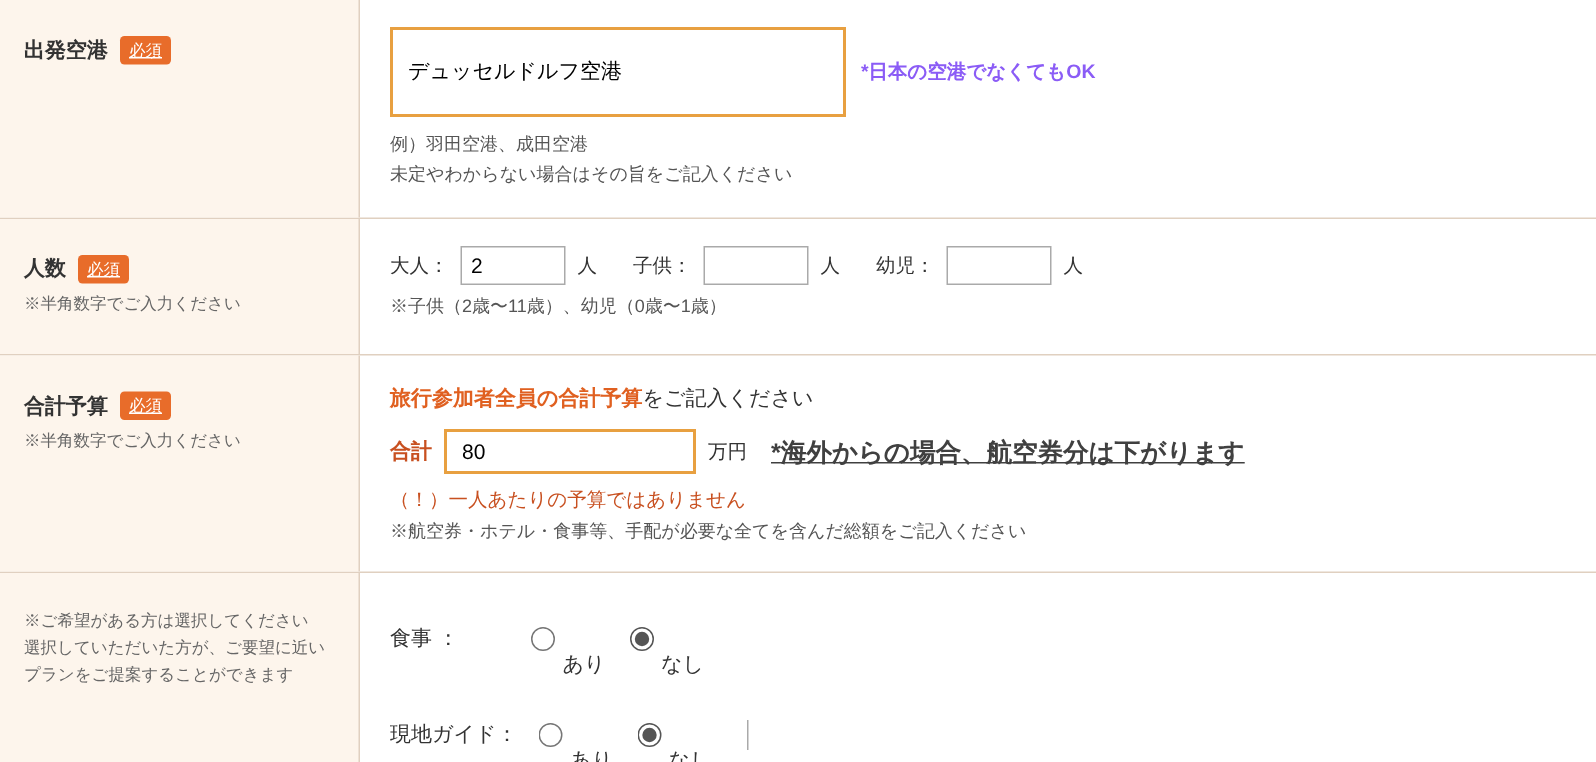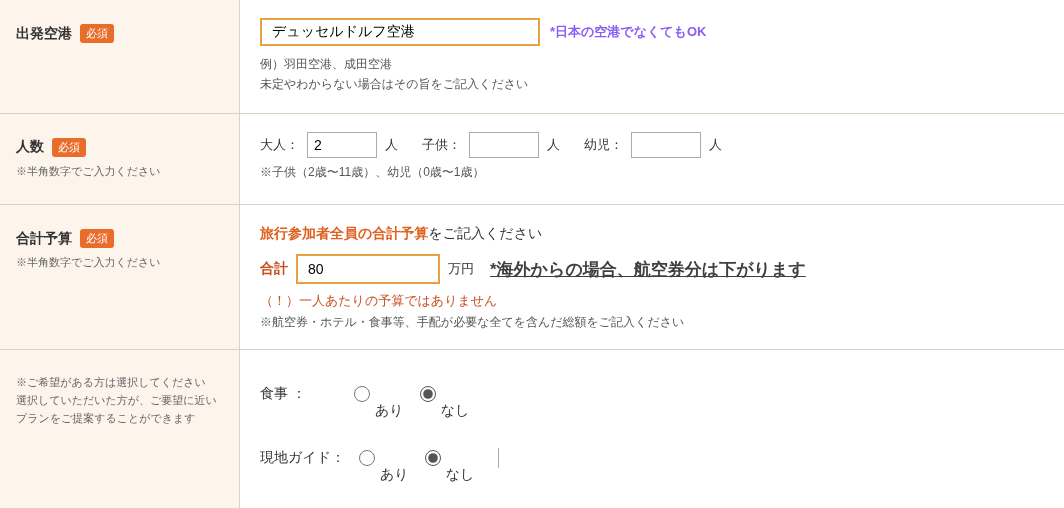--- a/index.html
+++ b/index.html
@@ -36,39 +36,40 @@
     }
 
     .required-badge {
       background: #e86c2a;
       color: #fff;
       font-size: 11px;
       padding: 2px 6px;
       border-radius: 3px;
       font-weight: normal;
       white-space: nowrap;
+      text-decoration: underline;
     }
 
     .label-note {
       font-size: 11px;
       color: #666;
       line-height: 1.6;
     }
 
     .form-content-col {
       flex: 1;
       padding: 18px 20px;
     }
 
     
     .airport-input {
       border: 2px solid #e8a040;
-      padding: 4px 10px;
-      font-size: 14px;
-      width: 280px;
+      padding: 20px 10px;
+      font-size: 14px;
+      width: 304px;
       outline: none;
       font-family: inherit;
     }
 
     .airport-note-ok {
       color: #8b5cf6;
       font-size: 13px;
       font-weight: bold;
       margin-left: 10px;
     }
@@ -135,21 +136,21 @@
     .budget-label {
       font-size: 14px;
       color: #c85020;
       font-weight: bold;
     }
 
     .budget-input {
       border: 2px solid #e8a040;
       padding: 5px 10px;
       font-size: 14px;
-      width: 144px;
+      width: 168px;
       font-family: inherit;
       outline: none;
     }
 
     .budget-unit {
       font-size: 13px;
       color: #333;
     }
 
     .budget-overseas-note {

